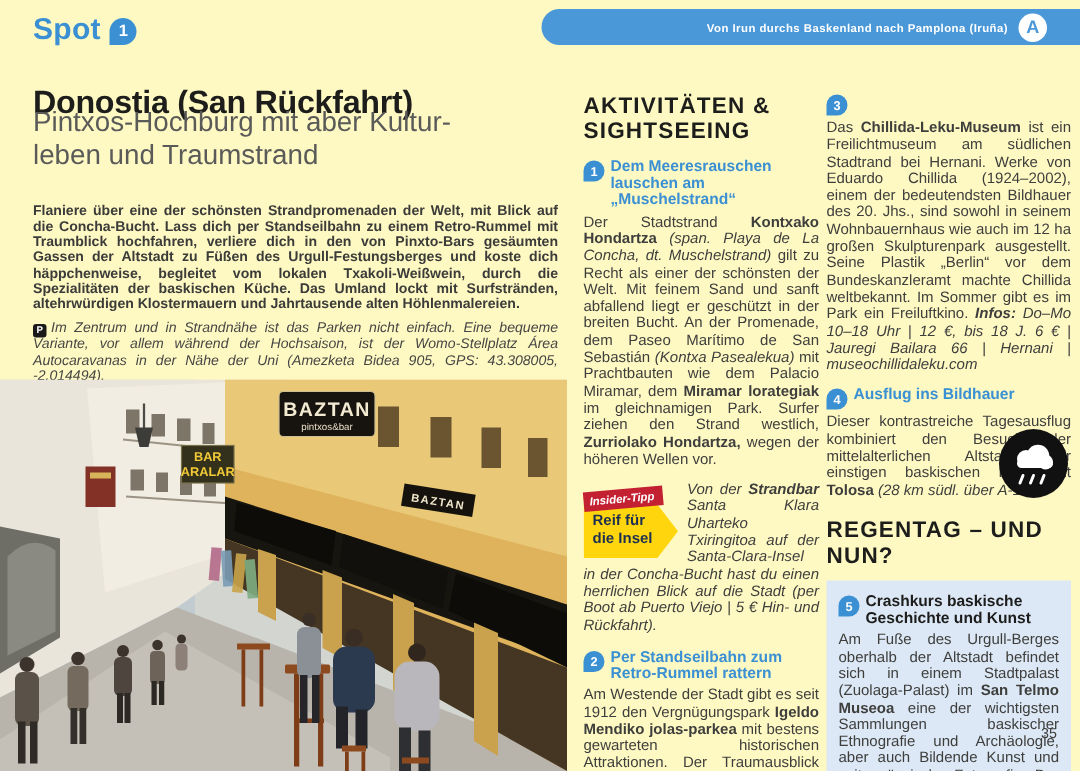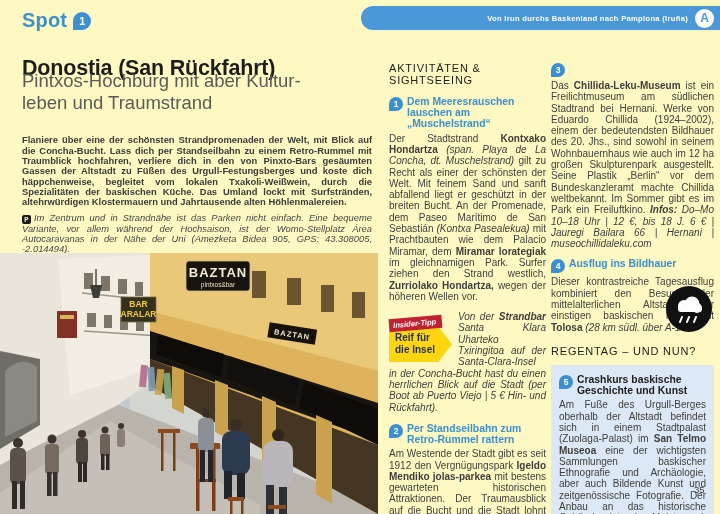--- a/index.html
+++ b/index.html
@@ -7,40 +7,40 @@
         font-family:"Liberation Sans",sans-serif;color:#3e3e3c;}
   
   .spot{position:absolute;left:22px;top:9px;display:flex;align-items:center;gap:6px;}
   .spot-word{font-size:20px;font-weight:bold;color:#3b90d3;letter-spacing:.2px;}
   .pin{background:#3b90d3;border-radius:50% 50% 50% 0;color:#fff;font-weight:bold;
        display:flex;align-items:center;justify-content:center;flex:0 0 auto;}
   .pin-lg{width:18px;height:18px;font-size:11px;}
   .pin-sm{width:14px;height:14px;font-size:8.5px;margin-top:1px;}
   .banner{position:absolute;left:361px;right:0;top:6px;height:24px;background:#4a98d8;
           border-radius:12px 0 0 12px;display:flex;align-items:center;justify-content:flex-end;
-          gap:7px;padding-right:6px;box-sizing:border-box;}
+          gap:7px;padding-right:22px;box-sizing:border-box;}
   .banner-text{color:#fff;font-size:7.6px;font-weight:bold;letter-spacing:.3px;}
   .route-badge{width:19px;height:19px;border-radius:50%;background:#fff;color:#4a98d8;
           font-weight:bold;font-size:12px;display:flex;align-items:center;justify-content:center;}
   
   .title{position:absolute;left:22px;top:42px;font-size:21.5px;font-weight:bold;color:#1d1d1b;letter-spacing:-.2px;}
   .subtitle{position:absolute;left:22px;top:70px;font-size:18.5px;color:#5a5a58;line-height:1.17;}
   .intro{position:absolute;left:22px;top:126px;width:350px;font-size:9.4px;font-weight:bold;
          color:#3b3b39;line-height:1.1;text-align:justify;}
   .parknote{position:absolute;left:22px;top:204px;width:350px;font-size:9.4px;font-style:italic;
          color:#46464 4;color:#464644;line-height:1.1;text-align:justify;}
   .p-icon{display:inline-flex;width:9px;height:9px;background:#1a1a18;border-radius:2px;color:#fff;
          font-size:6.5px;font-weight:bold;font-style:normal;align-items:center;justify-content:center;
          margin-right:3px;transform:translateY(1px);}
   
   .photo{position:absolute;left:0;top:253px;width:378px;height:261px;overflow:hidden;}
   
   .colA{position:absolute;left:389px;top:62px;width:157px;}
   .colB{position:absolute;left:551px;top:62px;width:163px;}
-  .sect{font-size:11px;font-weight:normal;color:#1d1d1b;letter-spacing:.8px;margin:0 0 10px 0;}
+  .sect{font-size:15px;font-weight:bold;color:#1d1d1b;letter-spacing:.8px;margin:0 0 10px 0;}
   .item{margin:0 0 9px 0;}
   .item-head{display:flex;align-items:flex-start;gap:4px;margin-bottom:3px;}
   .item-title{font-size:10.4px;font-weight:bold;color:#3b90d3;line-height:1.08;}
   .item-title.dark{color:#1d1d1b;}
   .body{font-size:10px;line-height:1.13;text-align:justify;color:#3e3e3c;margin:0;}
   .seg-b{font-weight:bold;} .seg-i{font-style:italic;} .seg-bi{font-weight:bold;font-style:italic;}
   .tip{margin:9px 0 10px 0;}
   .tip-body{font-style:italic;}
   .badge{float:left;width:63px;margin:1px 6px 1px 0;}
   .ribbon{display:inline-block;background:#c32032;color:#fff;font-size:7.6px;font-weight:bold;

